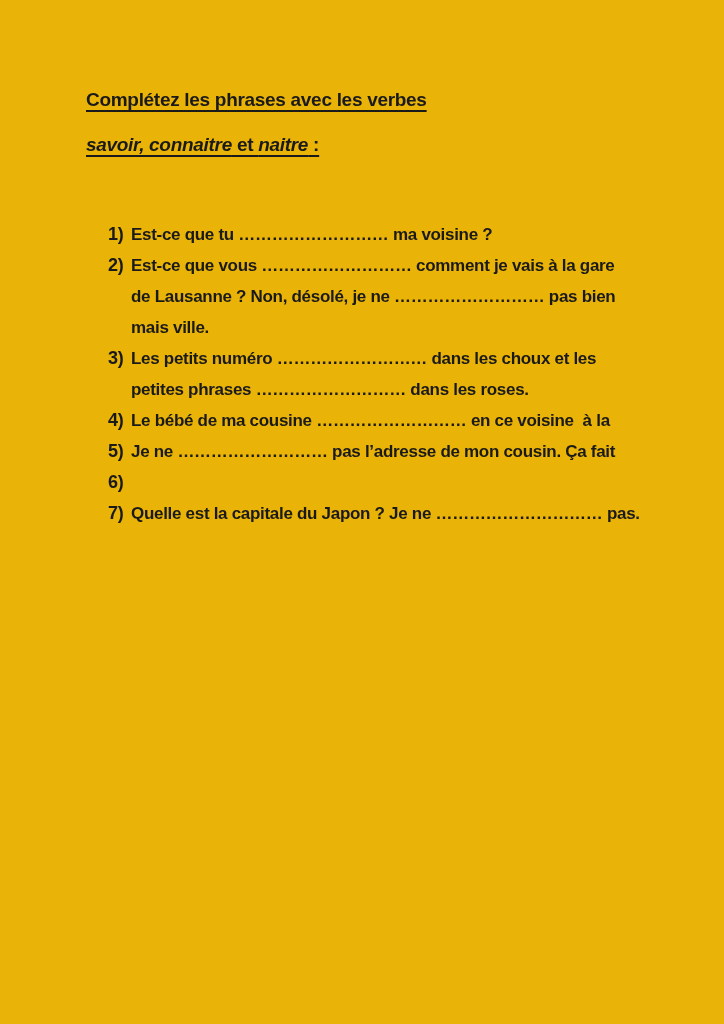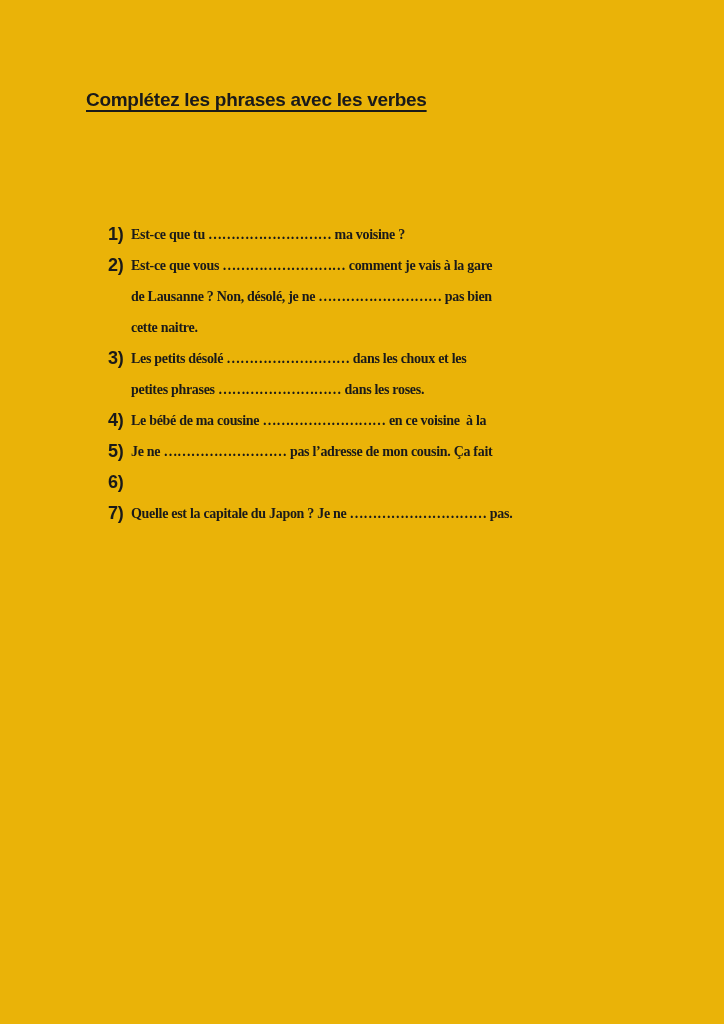--- a/index.html
+++ b/index.html
@@ -61,53 +61,53 @@
     width: 23px;
     font-size: 18px;
     line-height: 31px;
     white-space: pre;
   }
   .lines {
     flex: 0 0 auto;
     max-width: 540px;
   }
   .line {
-    font-size: 14px;
+    font-size: 17px;
     line-height: 31px;
     white-space: pre;
-    font-family: Liberation Serif, serif;
   }
 </style>
 </head>
 <body>
 
 <div class="page">
 
   <div class="heading"><span class="u">Complétez les phrases avec les verbes</span></div>
 
+  <div class="subheading"><span class="u"><span class="it">savoir, connaitre</span><span> et </span><span class="it">naitre</span><span> :</span></span></div>
 
   <div class="list">
       <div class="item">
         <div class="num">1)</div>
         <div class="lines">
           <div class="line">Est-ce que tu ……………………… ma voisine ?</div>
         </div>
       </div>
       <div class="item">
         <div class="num">2)</div>
         <div class="lines">
           <div class="line">Est-ce que vous ……………………… comment je vais à la gare</div>
           <div class="line">de Lausanne ? Non, désolé, je ne ……………………… pas bien</div>
-          <div class="line">cette naitre.</div>
+          <div class="line">mais ville.</div>
         </div>
       </div>
       <div class="item">
         <div class="num">3)</div>
         <div class="lines">
-          <div class="line">Les petits désolé ……………………… dans les choux et les</div>
+          <div class="line">Les petits numéro ……………………… dans les choux et les</div>
           <div class="line">petites phrases ……………………… dans les roses.</div>
         </div>
       </div>
       <div class="item">
         <div class="num">4)</div>
         <div class="lines">
           <div class="line">Le bébé de ma cousine ……………………… en ce voisine  à la</div>
         </div>
       </div>
       <div class="item">

